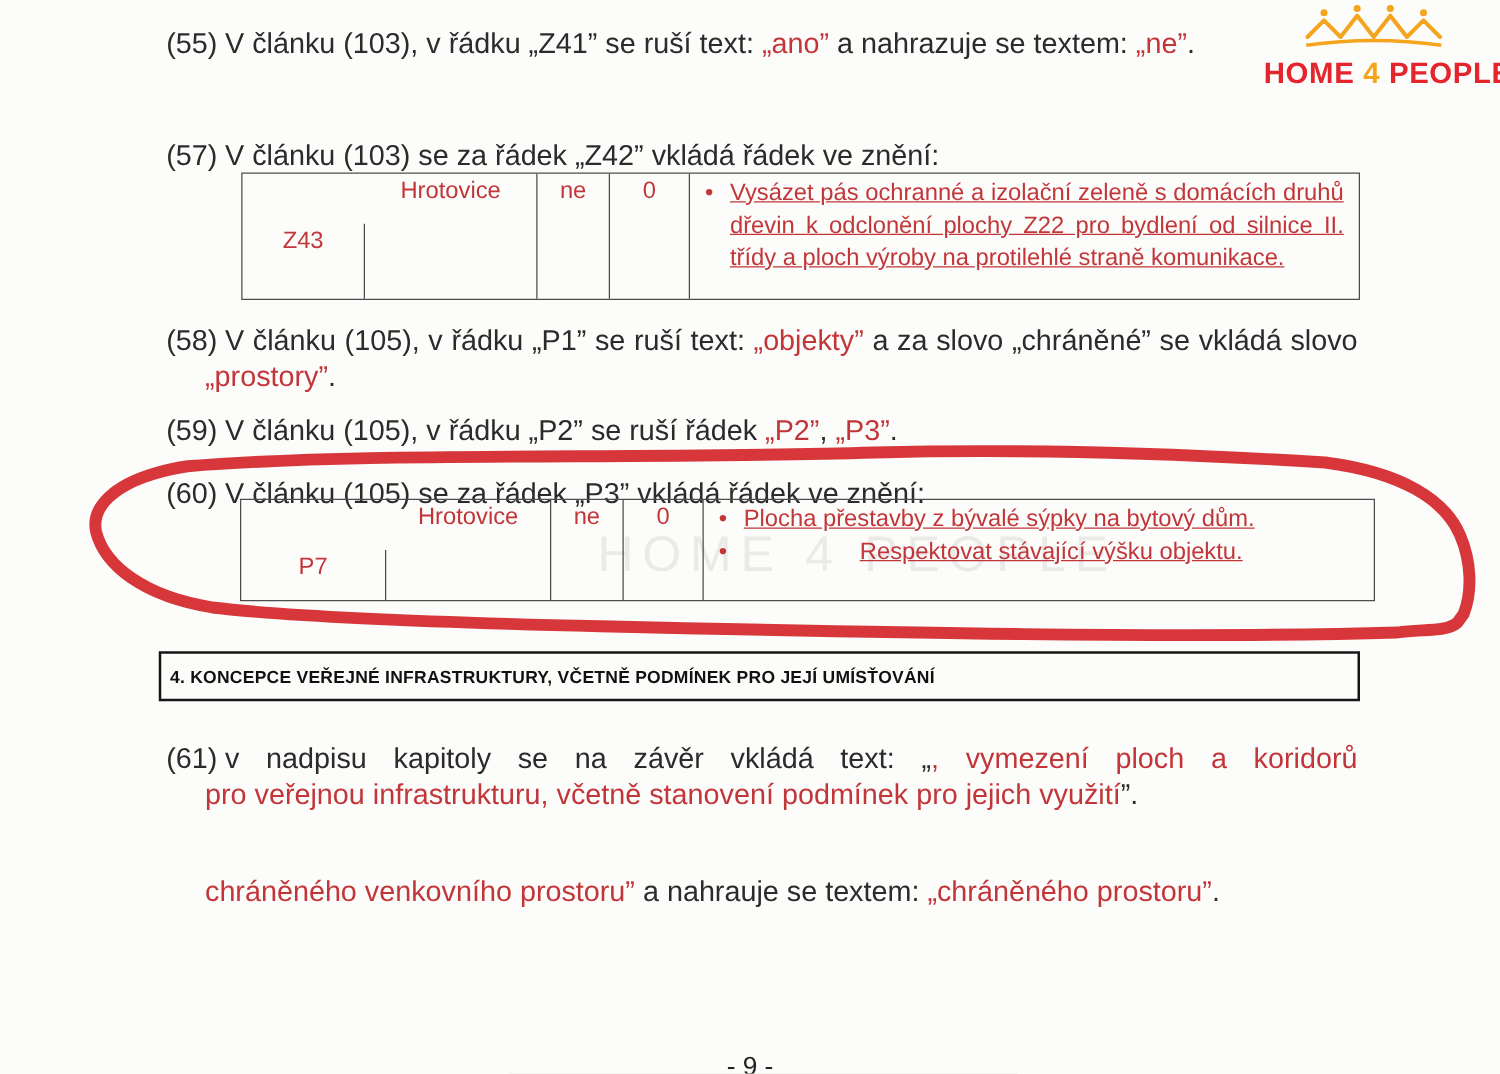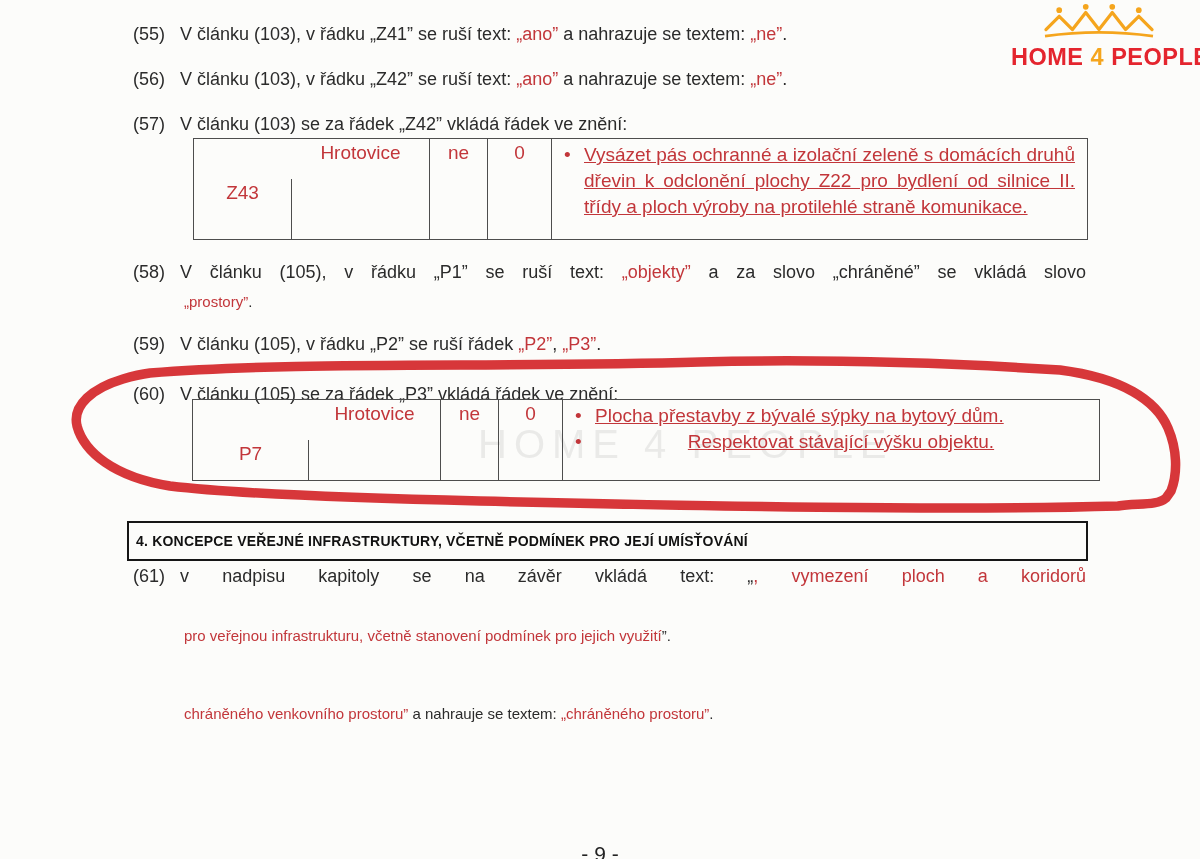--- a/index.html
+++ b/index.html
@@ -2,24 +2,24 @@
 <html><head>
 <meta charset="utf-8">
 <style>
   html,body{margin:0;padding:0;background:#e9e9e7;}
   #page{
     position:relative;width:1200px;height:859px;margin:0 auto;
     background:#fcfcfa;overflow:hidden;
     font-family:"Liberation Sans","DejaVu Sans",sans-serif;
     color:#2b2b2b;
   }
-  .para{position:absolute;left:133px;font-size:18px;line-height:27px;white-space:nowrap;}
+  .para{position:absolute;left:133px;font-size:23px;line-height:27px;white-space:nowrap;}
   .pnum{display:inline-block;width:47px;vertical-align:top;}
   .ptext{display:inline-block;width:906px;vertical-align:top;white-space:normal;}
-  .pline{position:absolute;left:184px;width:906px;font-size:15px;line-height:27px;}
+  .pline{position:absolute;left:164px;width:906px;font-size:23px;line-height:27px;}
   .just{text-align:justify;}
   .force-just::after{content:"";display:inline-block;width:100%;height:0;}
   .red{color:#c2363a;}
   .blk{color:#2b2b2b;}
 
   .doc-table{
     position:absolute;display:flex;align-items:stretch;
     border:1.5px solid #4d4d4d;background:transparent;
     font-size:19px;color:#c2363a;z-index:2;
   }
@@ -58,23 +58,20 @@
 <body>
 
 <div id="page">
 
   <div id="watermark">HOME 4 PEOPLE</div>
 
   <div class="para" style="top:21px">
     <span class="pnum">(55)</span><span class="ptext"><span class="blk">V článku (103), v řádku „Z41” se ruší text: </span><span class="red">„ano”</span><span class="blk"> a nahrazuje se textem: </span><span class="red">„ne”</span><span class="blk">.</span></span>
   </div>
 
-  <div class="para" style="top:66px">
-    <span class="pnum">(56)</span><span class="ptext"><span class="blk">V článku (103), v řádku „Z42” se ruší text: </span><span class="red">„ano”</span><span class="blk"> a nahrazuje se textem: </span><span class="red">„ne”</span><span class="blk">.</span></span>
-  </div>
 
   <div class="para" style="top:111px">
     <span class="pnum">(57)</span><span class="ptext"><span class="blk">V článku (103) se za řádek „Z42” vkládá řádek ve znění:</span></span>
   </div>
 
   <div class="doc-table" style="left:193px;top:138px;width:893px;min-height:100px">
     <div class="cell c1">Z43</div>
     <div class="cell c2">Hrotovice</div>
     <div class="cell c3">ne</div>
     <div class="cell c4">0</div>
@@ -119,21 +116,21 @@
          C 1157,506 1138,503 1118,506
          C 950,511 700,506 480,501
          C 350,498 228,493 170,486
          C 114,477 84,452 77,426
          C 72,405 93,388 123,379
          C 133,376 142,374 150,373 Z" fill="none" stroke-width="9.5" stroke-linecap="round" stroke-linejoin="round" opacity="0.93" stroke="#d4282b"></path>
   </svg>
 
   <div class="section-heading">4. KONCEPCE VEŘEJNÉ INFRASTRUKTURY, VČETNĚ PODMÍNEK PRO JEJÍ UMÍSŤOVÁNÍ</div>
 
-  <div class="para" style="top:563px">
+  <div class="para" style="top:593px">
     <span class="pnum">(61)</span><span class="ptext just force-just"><span class="blk">v nadpisu kapitoly se na závěr vkládá text: „</span><span class="red">, vymezení ploch a koridorů</span></span>
   </div>
   <div class="pline" style="top:622px">
     <span class="red">pro veřejnou infrastrukturu, včetně stanovení podmínek pro jejich využití</span><span class="blk">”.</span>
   </div>
 
   <div class="pline" style="top:700px">
     <span class="red">chráněného venkovního prostoru”</span><span class="blk"> a nahrauje se textem: </span><span class="red">„chráněného prostoru”</span><span class="blk">.</span>
   </div>
 

